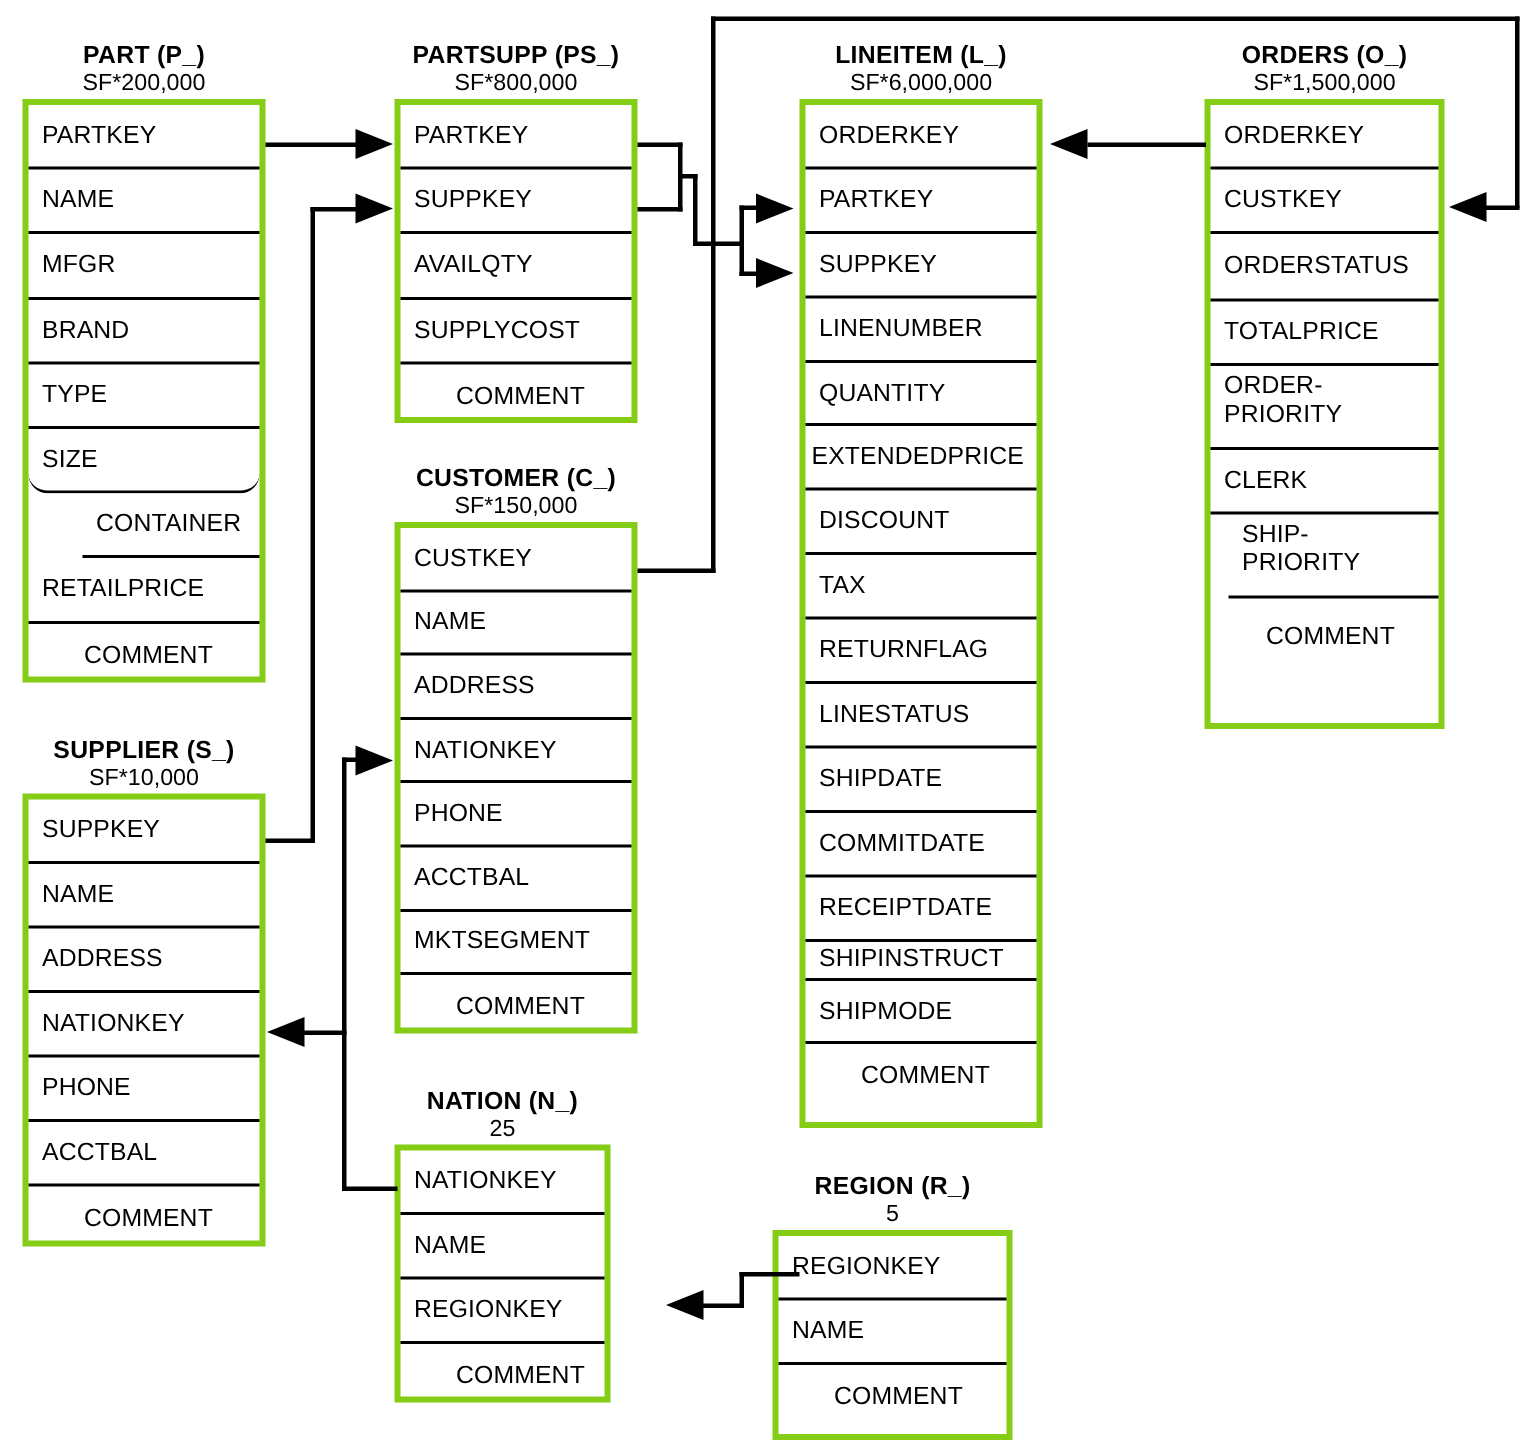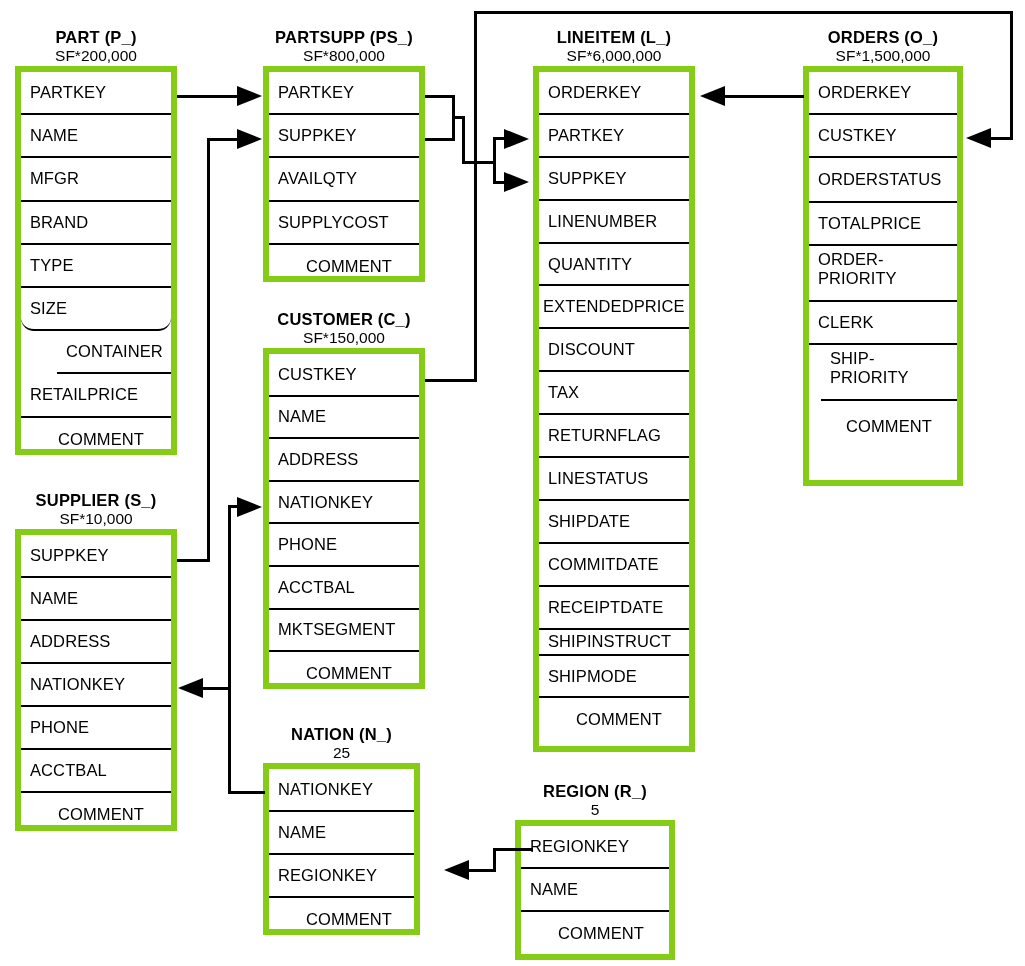--- a/index.html
+++ b/index.html
@@ -31,21 +31,21 @@
     line-height: 19px;
     white-space: nowrap;
   }
   .entity-card {
     font-size: 15.5px;
     text-align: center;
     line-height: 18px;
     white-space: nowrap;
   }
   .entity-box {
-    border: 6px solid #84cc16;
+    border: 4px solid #84cc16;
     background: #fff;
     box-sizing: border-box;
     margin-top: 1px;
   }
   .field {
     border-bottom: 2px solid #000;
     box-sizing: border-box;
     display: flex;
     align-items: center;
     padding-left: 9px;
@@ -188,21 +188,21 @@
       <div class="field" style="height:43px;">SUPPKEY</div>
       <div class="field" style="height:43px;">NAME</div>
       <div class="field" style="height:43px;">ADDRESS</div>
       <div class="field" style="height:43px;">NATIONKEY</div>
       <div class="field" style="height:43px;">PHONE</div>
       <div class="field" style="height:43px;">ACCTBAL</div>
       <div class="field" style="height:43px;">COMMENT</div>
     </div>
   </div>
 
-  <div class="entity" id="e-nation" style="left:263px; top:725px; width:157px;">
+  <div class="entity" id="e-nation" style="left:263px; top:725px; width:144px;">
     <div class="entity-title">NATION (N_)</div>
     <div class="entity-card">25</div>
     <div class="entity-box" style="height:172px;">
       <div class="field" style="height:43px;">NATIONKEY</div>
       <div class="field" style="height:43px;">NAME</div>
       <div class="field" style="height:43px;">REGIONKEY</div>
       <div class="field" style="height:43px;">COMMENT</div>
     </div>
   </div>
 

